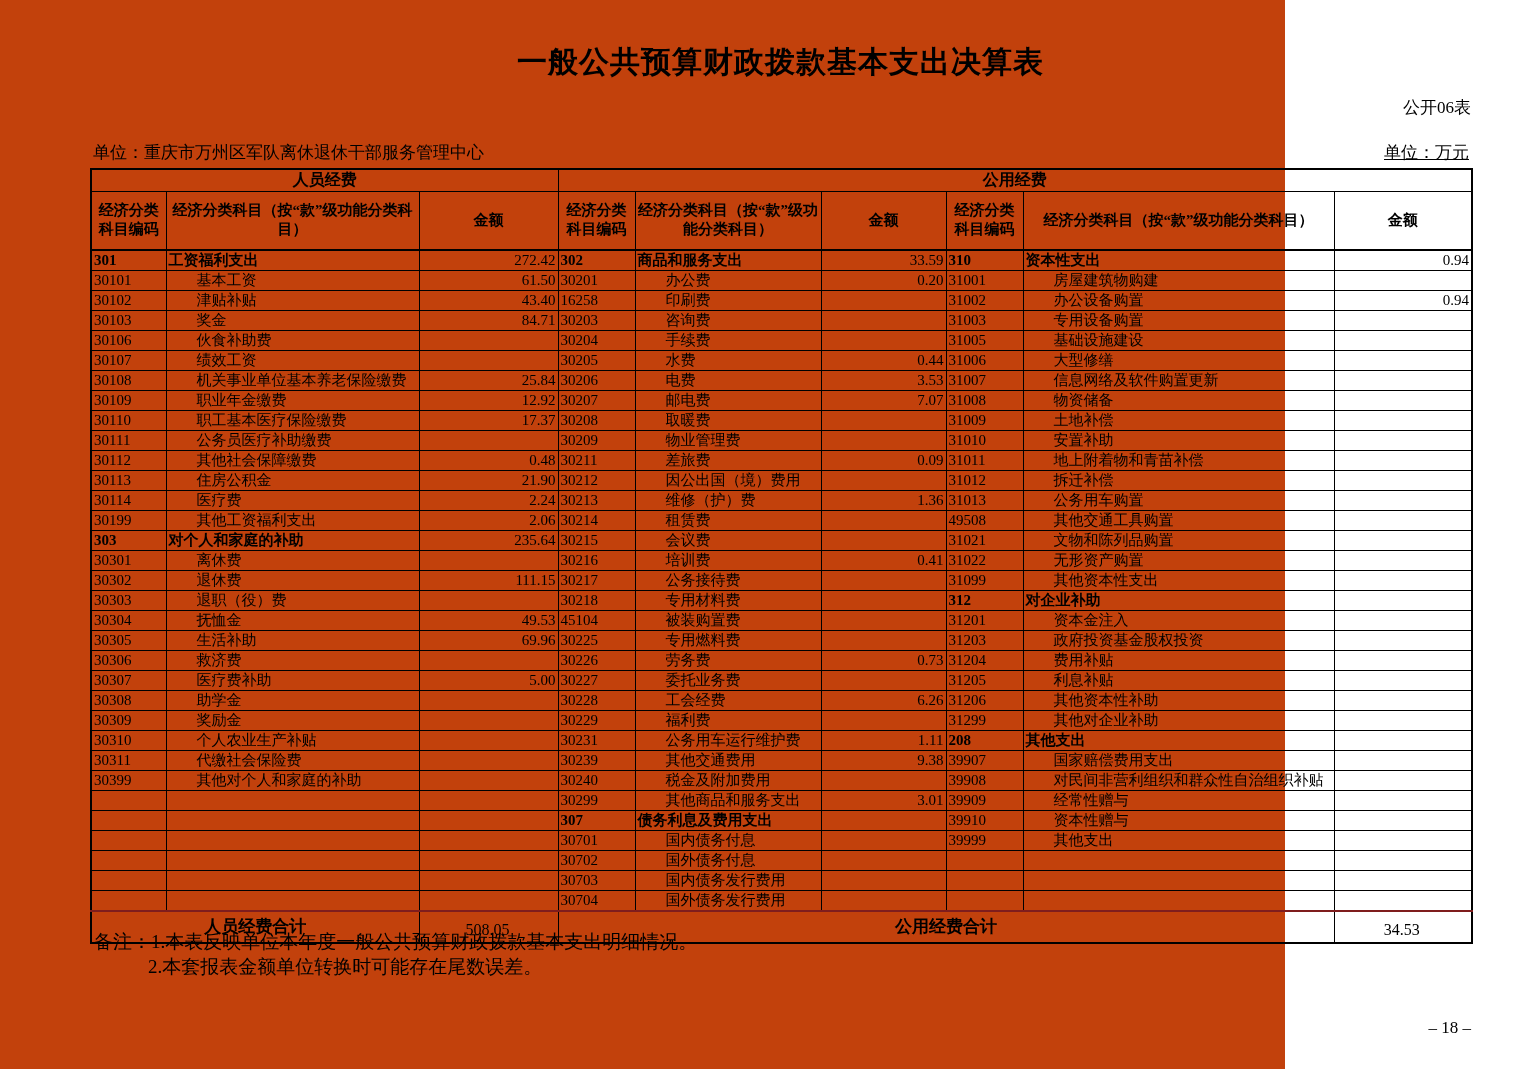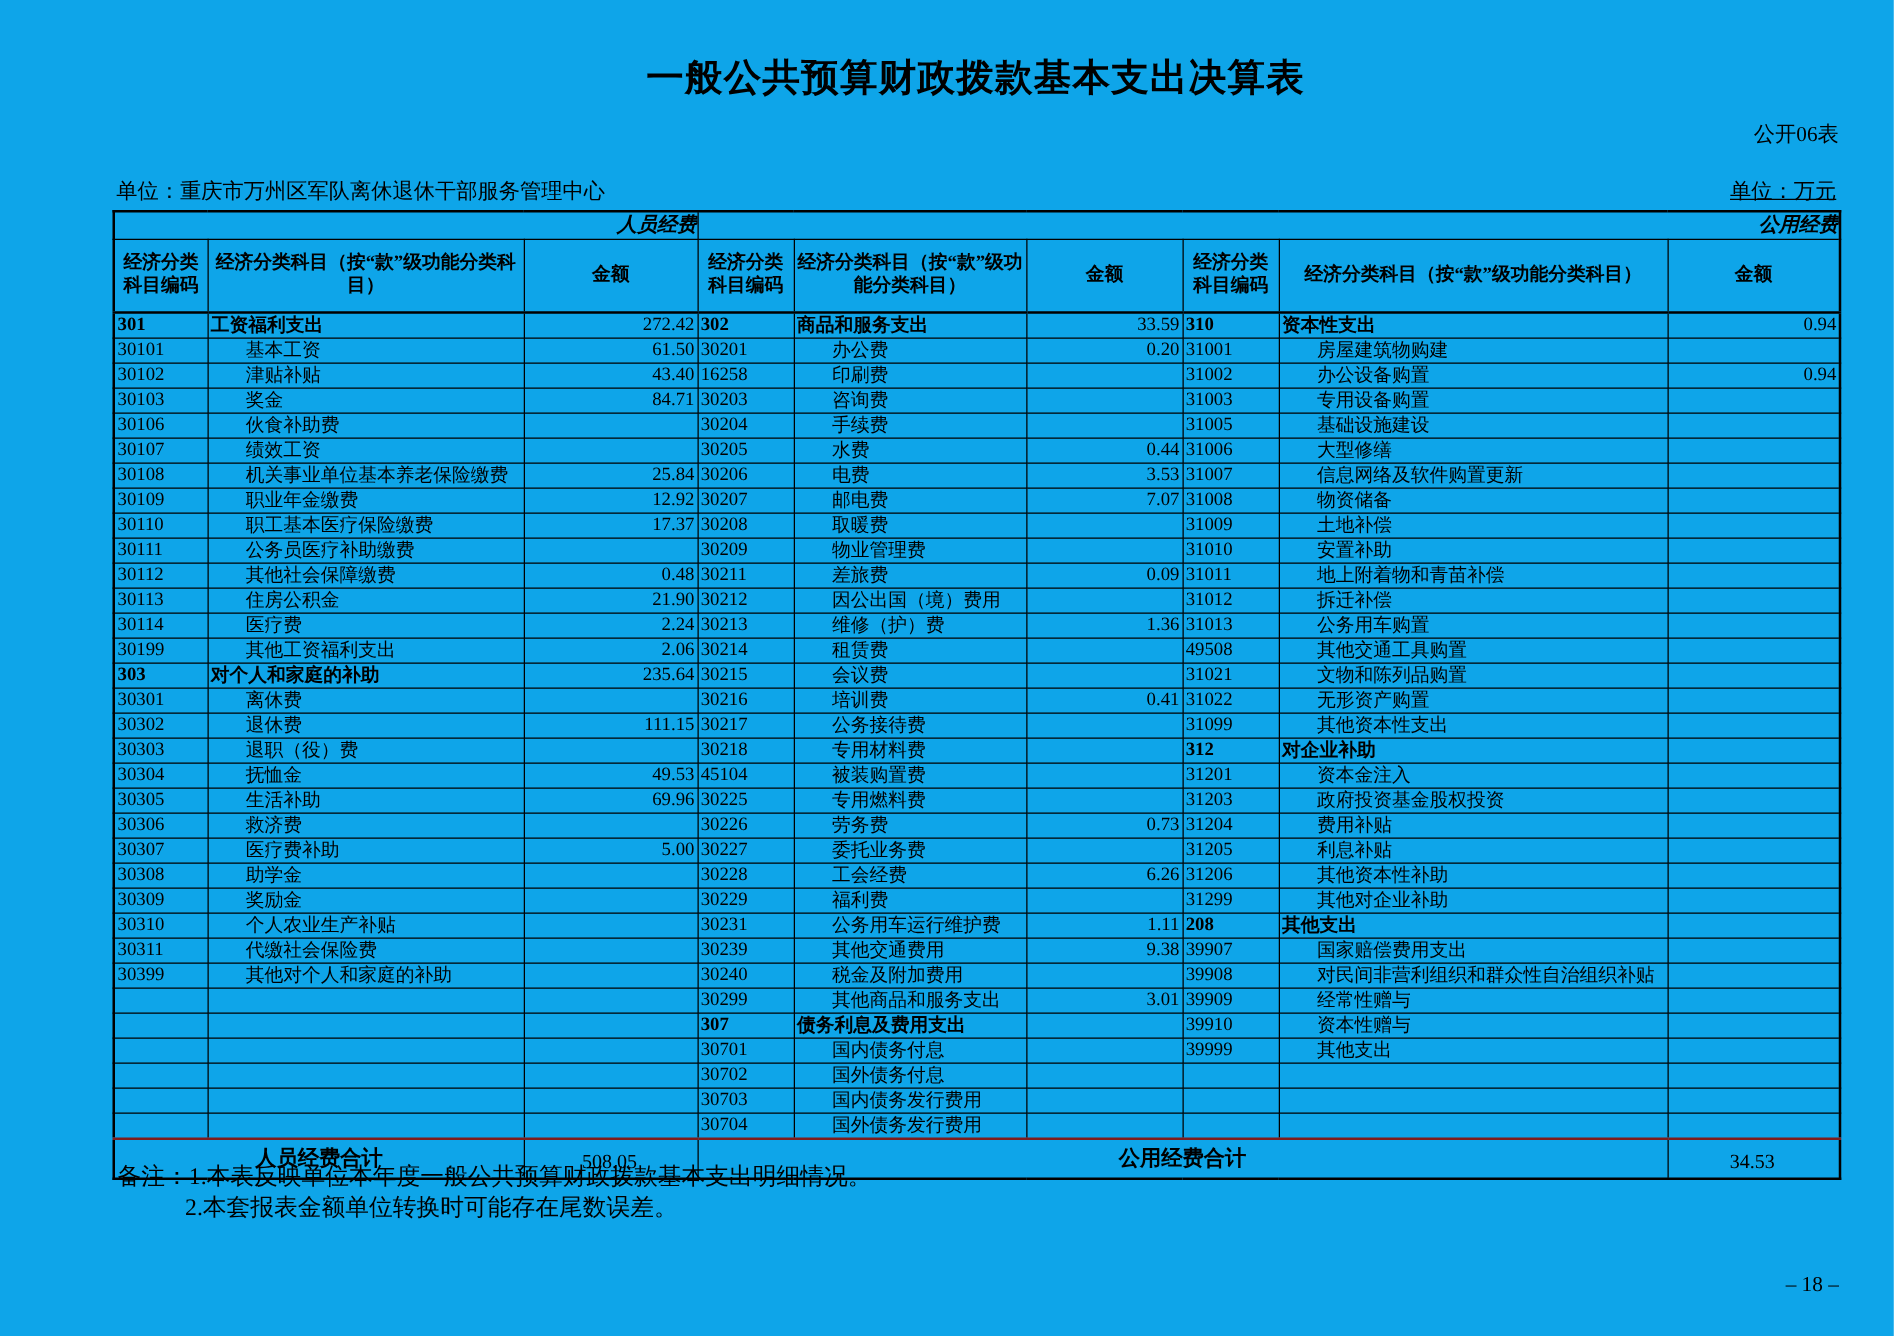--- a/index.html
+++ b/index.html
@@ -4,21 +4,21 @@
 <style>
   * { margin:0; padding:0; box-sizing:border-box; }
   html,body { background:#ffffff; }
   body {
     width:1515px; height:1069px;
     font-family:"Liberation Serif","DejaVu Serif",serif;
     color:#000;
     position:relative;
     overflow:hidden;
   }
-  .page { position:absolute; left:0; top:0; width:1515px; height:1069px; background:#0ea5e9; }
+  .page { position:absolute; left:0; top:0; width:1285px; height:1069px; background:#c2410c; }
 
   .doc-title {
     position:absolute; left:90px; top:42px; width:1381px;
     text-align:center; font-size:30px; font-weight:bold;
     letter-spacing:1px;
   }
   .table-label {
     position:absolute; left:90px; top:96px; width:1381px;
     text-align:right; font-size:17px;
   }
@@ -36,21 +36,21 @@
     border:2px solid #000;
   }
   table.budget td, table.budget th {
     border:1px solid #000;
     font-size:15px;
     vertical-align:middle;
     overflow:hidden;
     white-space:nowrap;
   }
   tr.group-row { height:22px; }
-  tr.group-row th { font-size:16px; font-weight:bold; text-align:right;font-style:italic; }
+  tr.group-row th { font-size:16px; font-weight:bold; text-align:center; }
   tr.colhead-row { height:58px; }
   tr.colhead-row th {
     font-weight:bold; text-align:center;
     white-space:normal; line-height:1.3; padding:0 2px;
     border-bottom:2px solid #000;
   }
   tbody.data tr { height:19.5px; }
   td.code { text-align:left; padding-left:2px; }
   td.subject { text-align:left; padding-left:30px; }
   td.subject.cat { padding-left:2px; }

